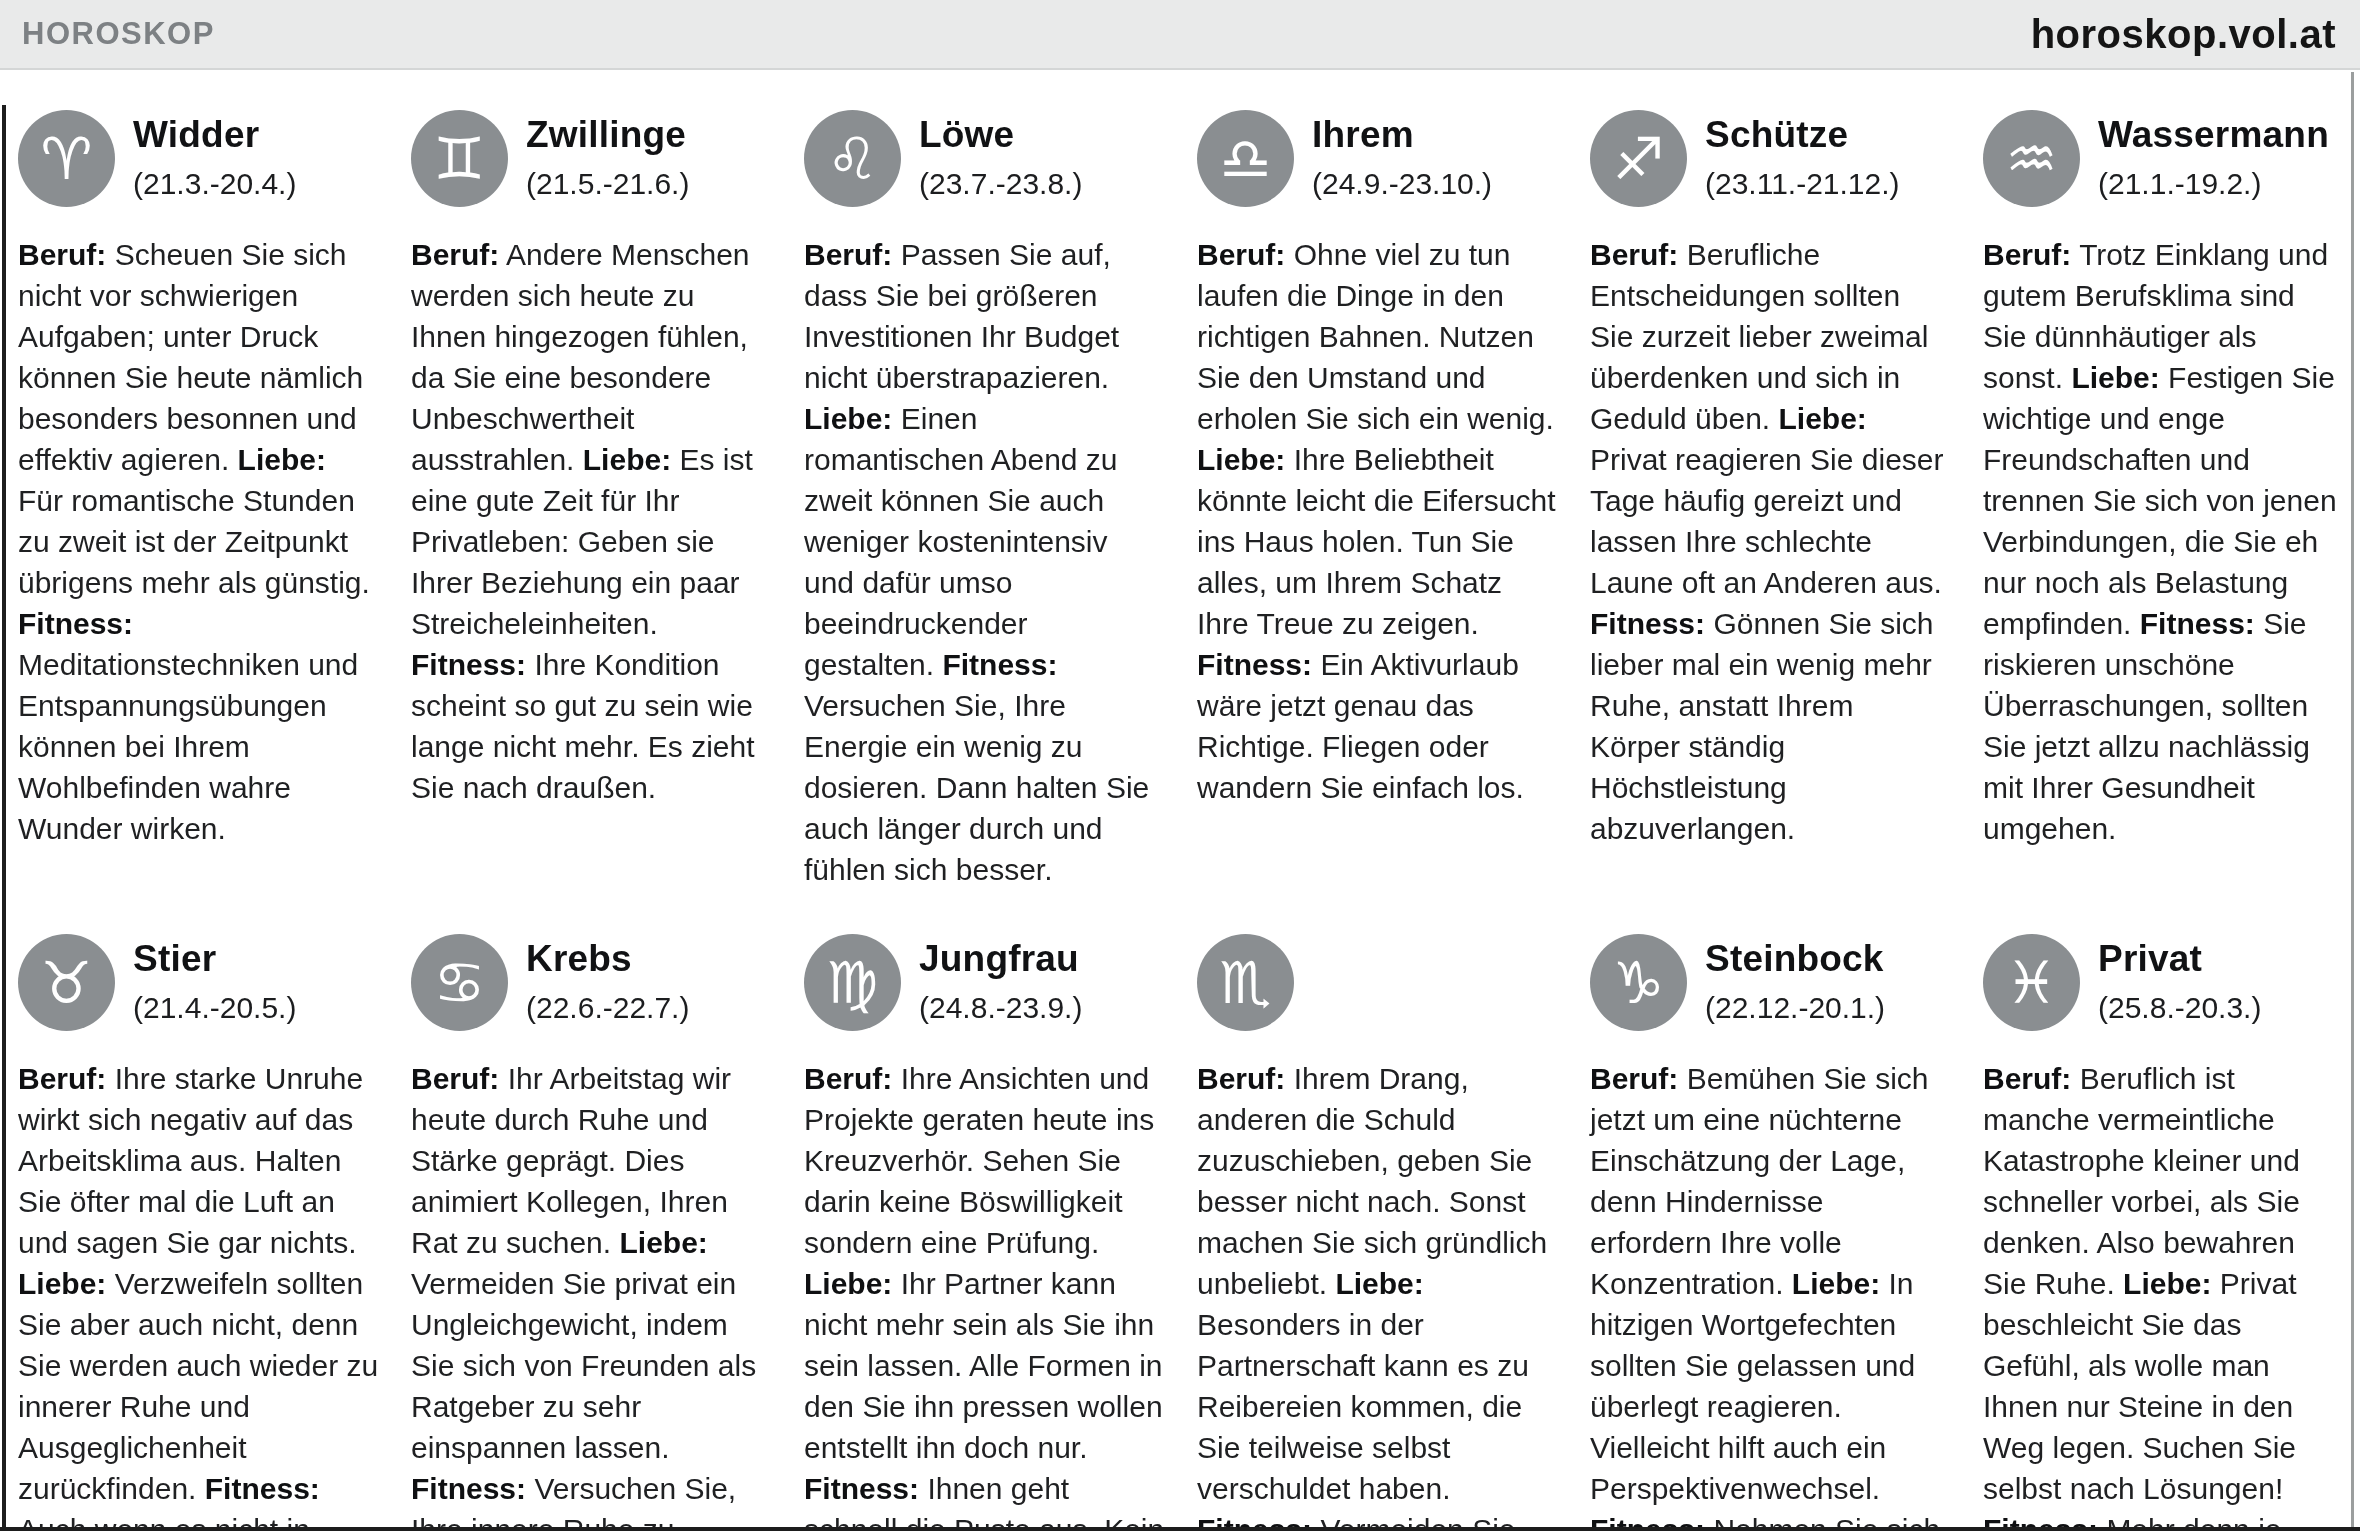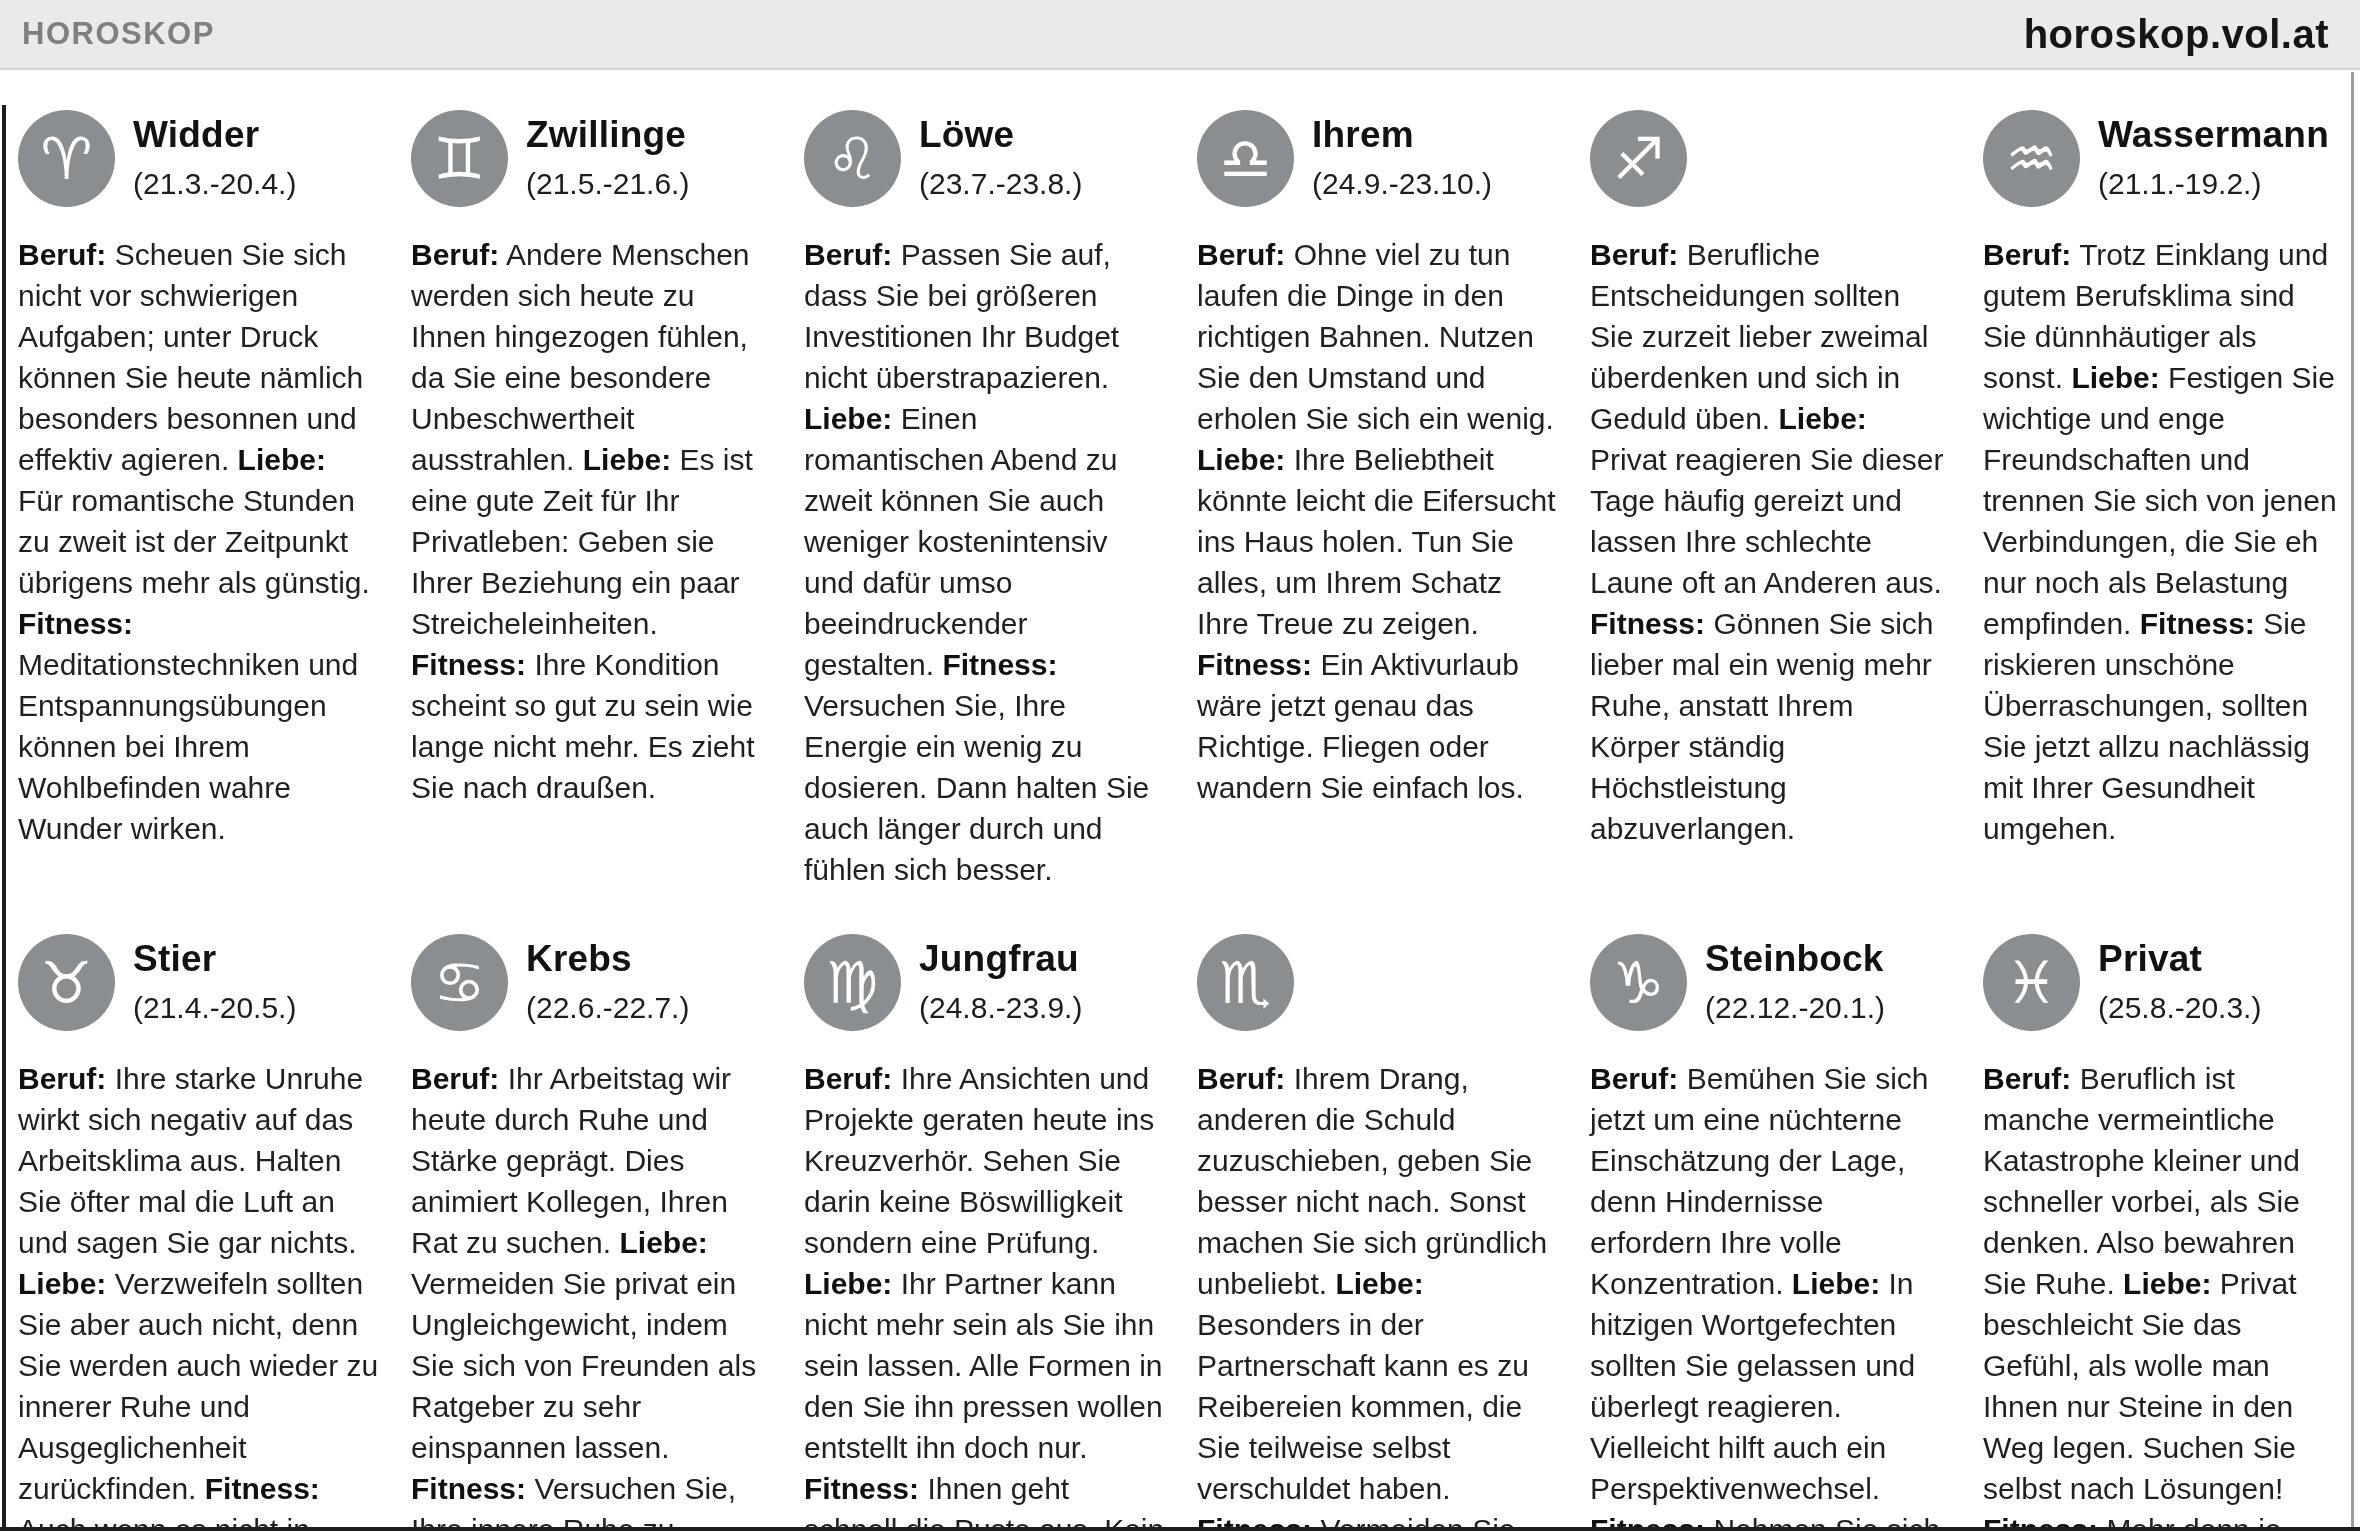--- a/index.html
+++ b/index.html
@@ -13,21 +13,21 @@
     box-sizing: border-box;
   }
   
   .masthead {
     height: 70px;
     background: #e9eaea;
     border-bottom: 2px solid #d4d6d6;
     display: flex;
     align-items: center;
     justify-content: space-between;
-    padding: 0 31px 0 22px;
+    padding: 0 24px 0 22px;
     box-sizing: border-box;
   }
   .masthead-title {
     font-size: 31px;
     font-weight: bold;
     letter-spacing: 1.5px;
     color: #7d8184;
   }
   .masthead-site {
     font-size: 40px;
@@ -165,20 +165,24 @@
       </div>
     </div>
     <p class="sign-body"><b>Beruf:</b> <span>Ohne viel zu tun laufen die Dinge in den richtigen Bahnen. Nutzen Sie den Umstand und erholen Sie sich ein wenig.</span> <b>Liebe:</b> <span>Ihre Beliebtheit könnte leicht die Eifersucht ins Haus holen. Tun Sie alles, um Ihrem Schatz Ihre Treue zu zeigen.</span> <b>Fitness:</b> <span>Ein Aktivurlaub wäre jetzt genau das Richtige. Fliegen oder wandern Sie einfach los.</span></p>
   </article>
 
   <article class="sign">
     <div class="sign-head">
       <div class="icon-circle">
         <span class="icon-glyph">♐</span>
       </div>
+      <div class="head-text">
+        <h2 class="sign-name">Schütze</h2>
+        <div class="sign-dates">(23.11.-21.12.)</div>
+      </div>
     </div>
     <p class="sign-body"><b>Beruf:</b> <span>Berufliche Entscheidungen sollten Sie zurzeit lieber zweimal überdenken und sich in Geduld üben.</span> <b>Liebe:</b> <span>Privat reagieren Sie dieser Tage häufig gereizt und lassen Ihre schlechte Laune oft an Anderen aus.</span> <b>Fitness:</b> <span>Gönnen Sie sich lieber mal ein wenig mehr Ruhe, anstatt Ihrem Körper ständig Höchstleistung abzuverlangen.</span></p>
   </article>
 
   <article class="sign">
     <div class="sign-head">
       <div class="icon-circle">
         <span class="icon-glyph">♒</span>
       </div>
       <div class="head-text">

